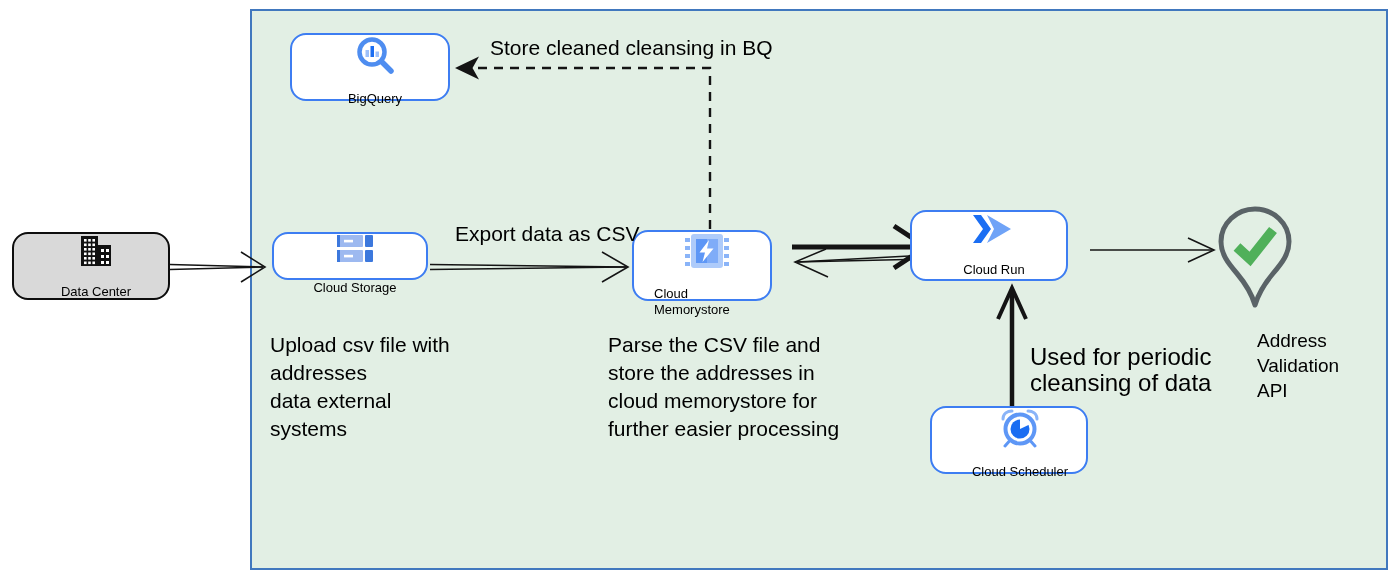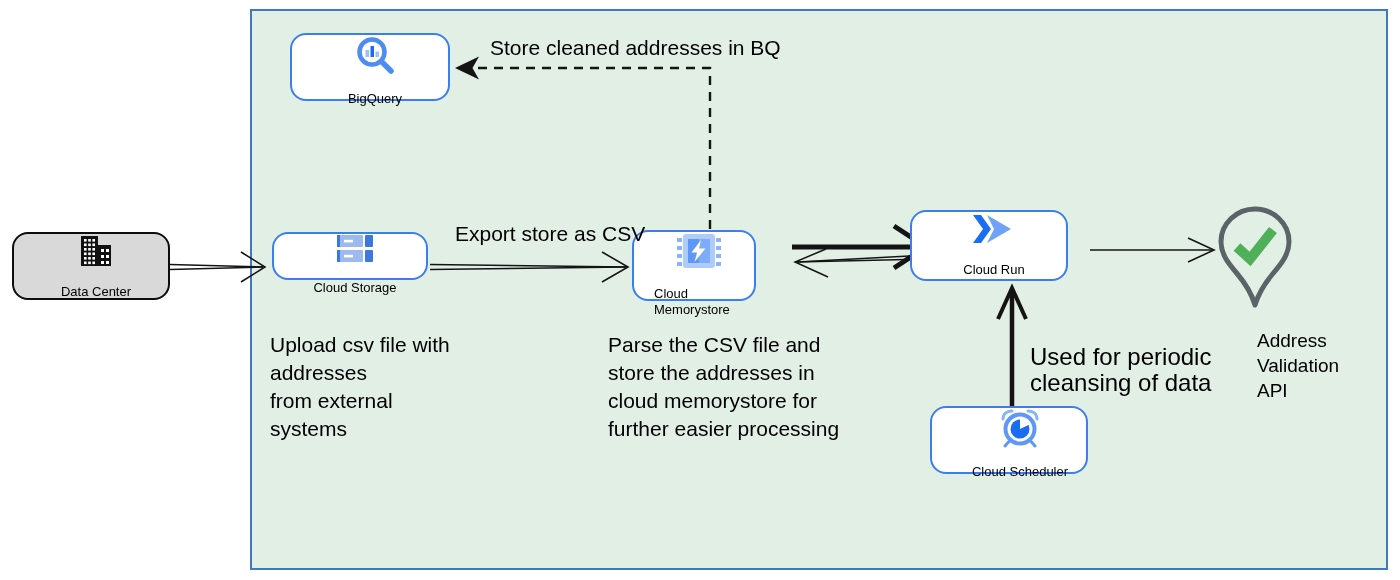--- a/index.html
+++ b/index.html
@@ -130,21 +130,21 @@
       <g>
         <rect x="1" y="16" width="26" height="12" rx="1" fill="#9db9f0"></rect>
         <rect x="1" y="16" width="3" height="12" fill="#3c78dd"></rect>
         <rect x="29" y="16" width="8" height="12" rx="1" fill="#3c78dd"></rect>
         <rect x="8" y="20.8" width="9" height="2.6" fill="#fff"></rect>
       </g>
     </svg>
     <span class="label">Cloud Storage</span>
   </div>
 
-  <div class="node" style="left:632px;top:230px;width:124px;height:71px;">
+  <div class="node" style="left:632px;top:230px;width:140px;height:71px;">
     <svg class="icon" width="44" height="38" viewBox="0 0 44 38">
       <g fill="#8ab4f8">
         <rect x="0" y="6" width="5" height="4"></rect>
           <rect x="0" y="14" width="5" height="4"></rect>
         <rect x="0" y="22" width="5" height="4"></rect>
           <rect x="0" y="30" width="5" height="4"></rect>
         <rect x="39" y="6" width="5" height="4"></rect>
           <rect x="39" y="14" width="5" height="4"></rect>
         <rect x="39" y="22" width="5" height="4"></rect>
           <rect x="39" y="30" width="5" height="4"></rect>
@@ -178,27 +178,27 @@
     <span class="label">Cloud Scheduler</span>
   </div>
 
   <svg style="position:absolute;left:1218px;top:206px;" width="74" height="104" viewBox="0 0 74 104">
     <path d="M37,3 C18.5,3 3,17.5 3,35.5 C3,48 10,57 19,67.5 C27,77 33.5,87 37,99 C40.5,87 47,77 55,67.5 C64,57 71,48 71,35.5 C71,17.5 55.5,3 37,3 Z" fill="none" stroke="#5a6367" stroke-width="5" stroke-linejoin="round"></path>
     <polyline points="19,41 32,53 55,24" fill="none" stroke="#50b05a" stroke-width="10"></polyline>
   </svg>
   <div class="ann pinlabel" style="left:1240px;top:328px;margin-left:17px;">Address Validation
 API</div>
 
-  <div class="ann" style="left:490px;top:34px;">Store cleaned addresses in BQ</div>
-
-  <div class="ann" style="left:455px;top:220px;">Export store as CSV</div>
+  <div class="ann" style="left:490px;top:34px;">Store cleaned cleansing in BQ</div>
+
+  <div class="ann" style="left:455px;top:220px;">Export data as CSV</div>
 
   <div class="ann" style="left:270px;top:331px;">Upload csv file with
 addresses
-from external
+data external
 systems</div>
 
   <div class="ann" style="left:608px;top:331px;">Parse the CSV file and
 store the addresses in
 cloud  memorystore for
 further easier processing</div>
 
   <div class="ann small" style="left:1030px;top:344px;">Used for periodic
 cleansing of data</div>
 

